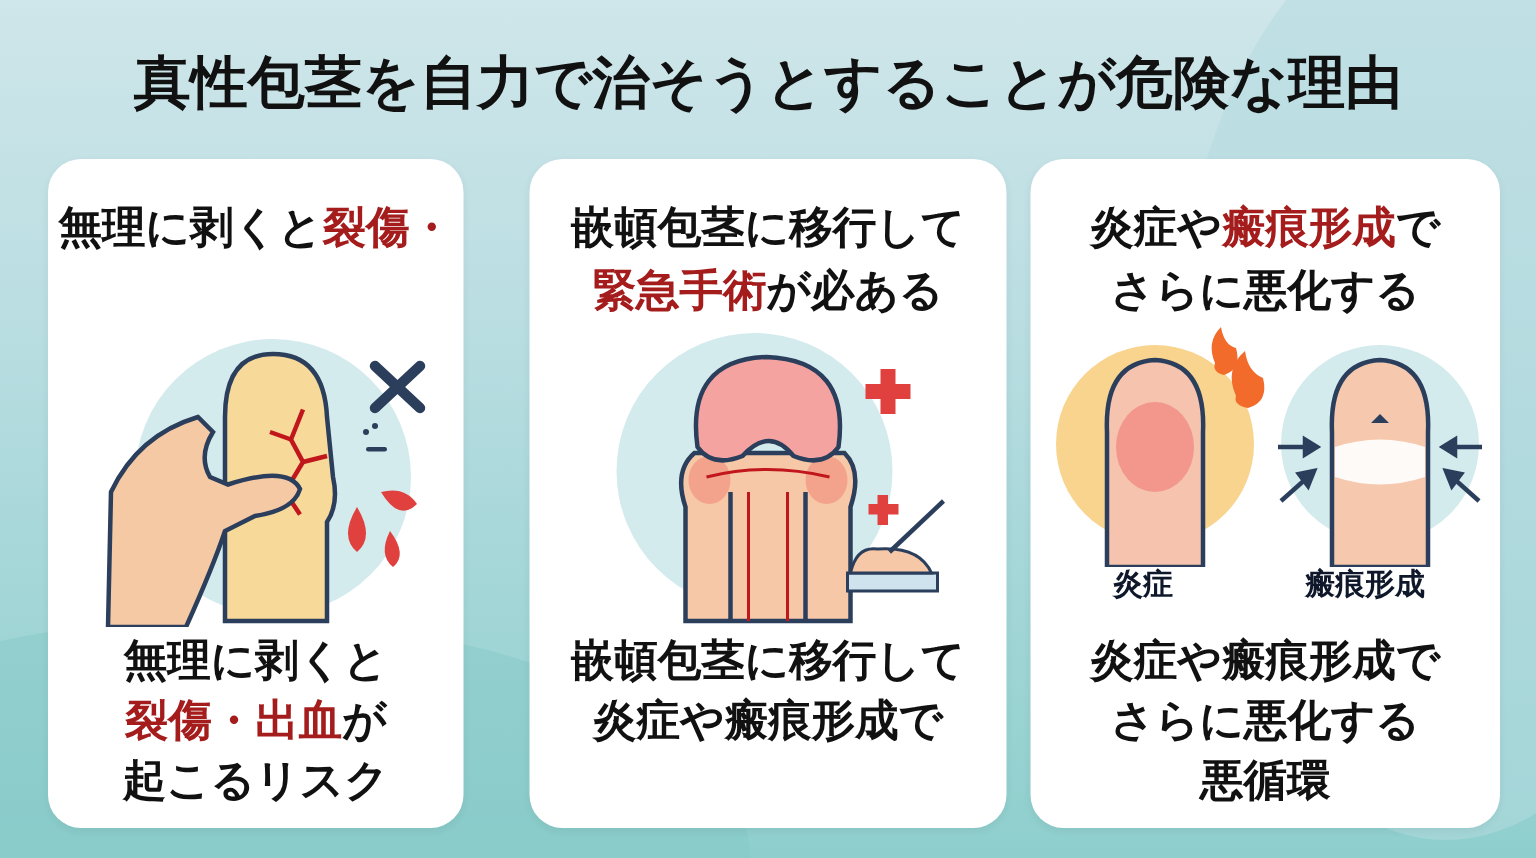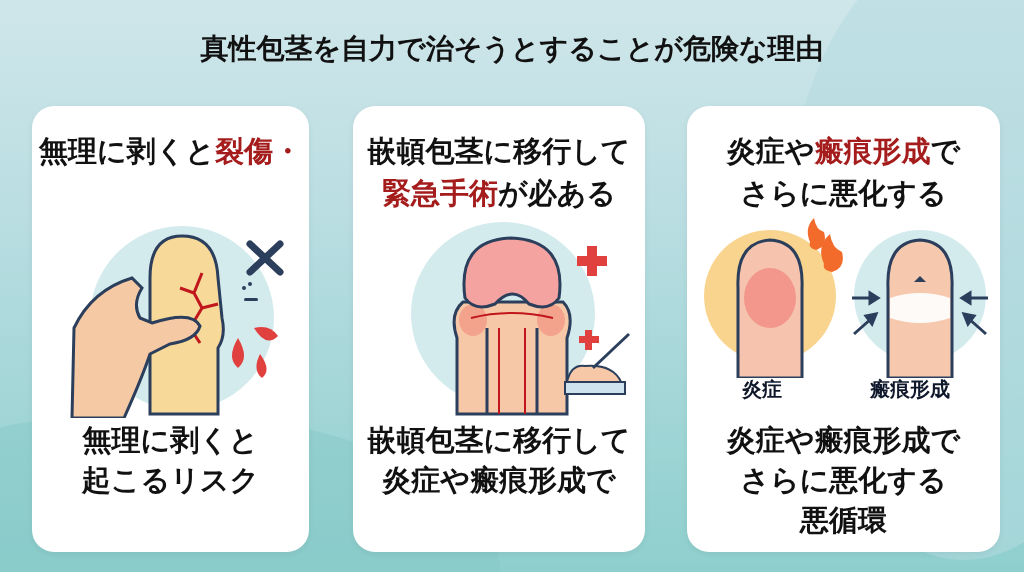--- a/index.html
+++ b/index.html
@@ -12,28 +12,28 @@
   .bg-wave {
     position: absolute; right: -120px; top: -60px; width: 360px; height: 620px;
     border-radius: 50%; background: rgba(180, 218, 224, 0.55); z-index: 0;
   }
   .bg-wave2 {
     position: absolute; left: -200px; bottom: -160px; width: 700px; height: 320px;
     border-radius: 50%; background: rgba(130, 200, 198, 0.45); z-index: 0;
   }
   .title {
     position: absolute; left: 0; right: 0; top: 30px; text-align: center;
-    font-size: 28px; font-weight: bold; color: #111; letter-spacing: 0px; z-index: 1;
+    font-size: 38px; font-weight: bold; color: #111; letter-spacing: 0px; z-index: 1;
   }
   .card {
     position: absolute; top: 106px; height: 446px; background: #ffffff;
     border-radius: 22px; z-index: 1; box-shadow: 0 2px 6px rgba(0,0,0,0.06);
   }
   .card.c1 { left: 32px; width: 277px; }
-  .card.c2 { left: 353px; width: 292px; }
+  .card.c2 { left: 353px; width: 318px; }
   .card.c3 { left: 687px; width: 313px; }
   .card-head {
     position: absolute; top: 24px; left: 0; right: 0; text-align: center;
     font-size: 29px; font-weight: bold; line-height: 42px; color: #111;
   }
   .card-foot {
     position: absolute; top: 314px; left: 0; right: 0; text-align: center;
     font-size: 29px; font-weight: bold; line-height: 40px; color: #111;
   }
   .red { color: #a51c1c; }
@@ -82,20 +82,21 @@
       </g>
       <g fill="#2b3f5c">
           <circle cx="212" cy="70" r="2"></circle>
           <circle cx="218" cy="66" r="2"></circle>
           <rect x="212" y="80" width="14" height="3" rx="1.5"></rect>
         </g>
     </svg>
   </div>
   <div class="card-foot">
     <div>無理に剥くと</div>
+    <div><span class="red">裂傷・出血</span><span>が</span></div>
     <div>起こるリスク</div>
   </div>
 </div>
 
 <div class="card c2">
   <div class="card-head">
     <div>嵌頓包茎に移行して</div>
     <div><span class="red">緊急手術</span><span>が必ある</span></div>
   </div>
   <div class="illus">

